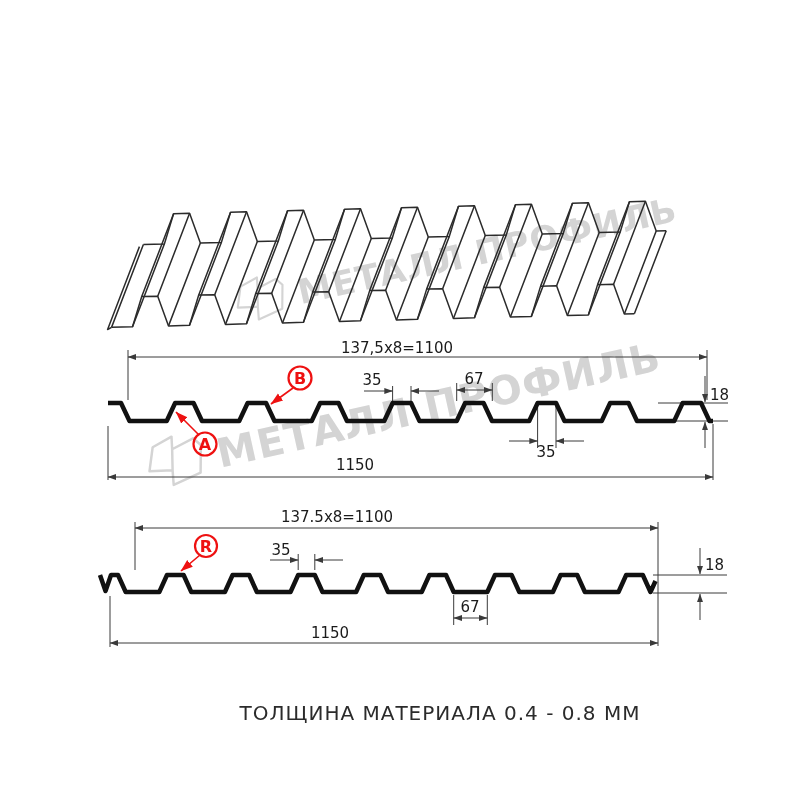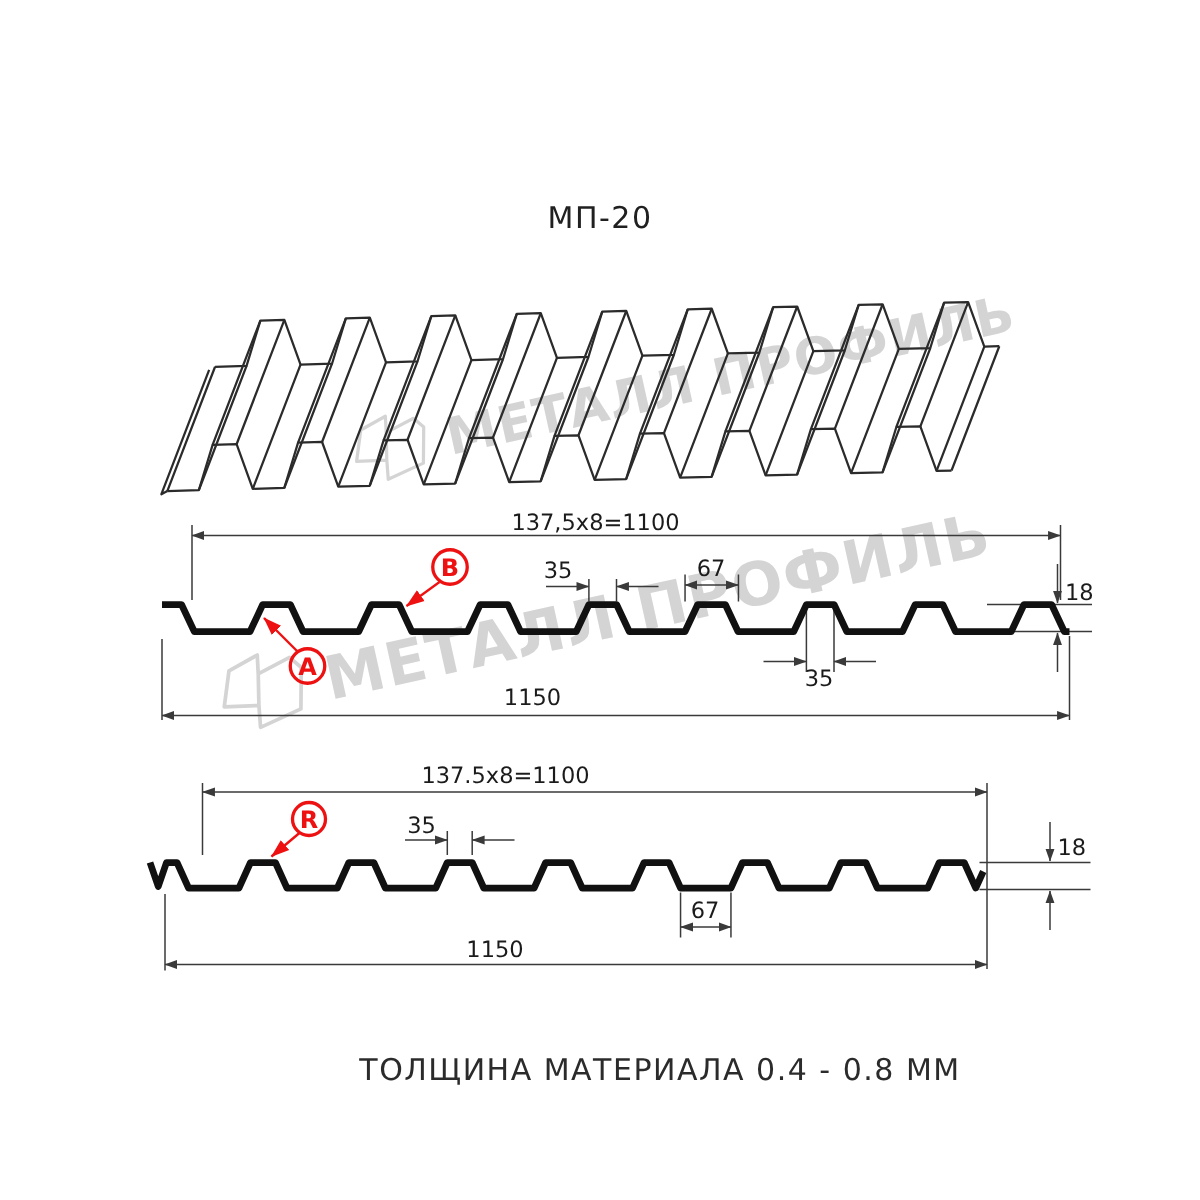--- a/index.html
+++ b/index.html
@@ -122,15 +122,14 @@
       </g>
 
     <text class="dimtxt" x="337" y="522" text-anchor="middle">137.5x8=1100</text>
     <text class="dimtxt" x="281" y="555" text-anchor="middle">35</text>
     <text class="redtxt" x="206" y="552" text-anchor="middle">R</text>
     <text class="dimtxt" x="705" y="570" text-anchor="start">18</text>
     <text class="dimtxt" x="470" y="612" text-anchor="middle">67</text>
     <text class="dimtxt" x="330" y="638" text-anchor="middle">1150</text>
   </svg>
 
-  <div class="center-text subtitle">МП-20</div>
   <div class="center-text footer">ТОЛЩИНА МАТЕРИАЛА 0.4 - 0.8 ММ</div>
 </div>
 
 </body></html>

